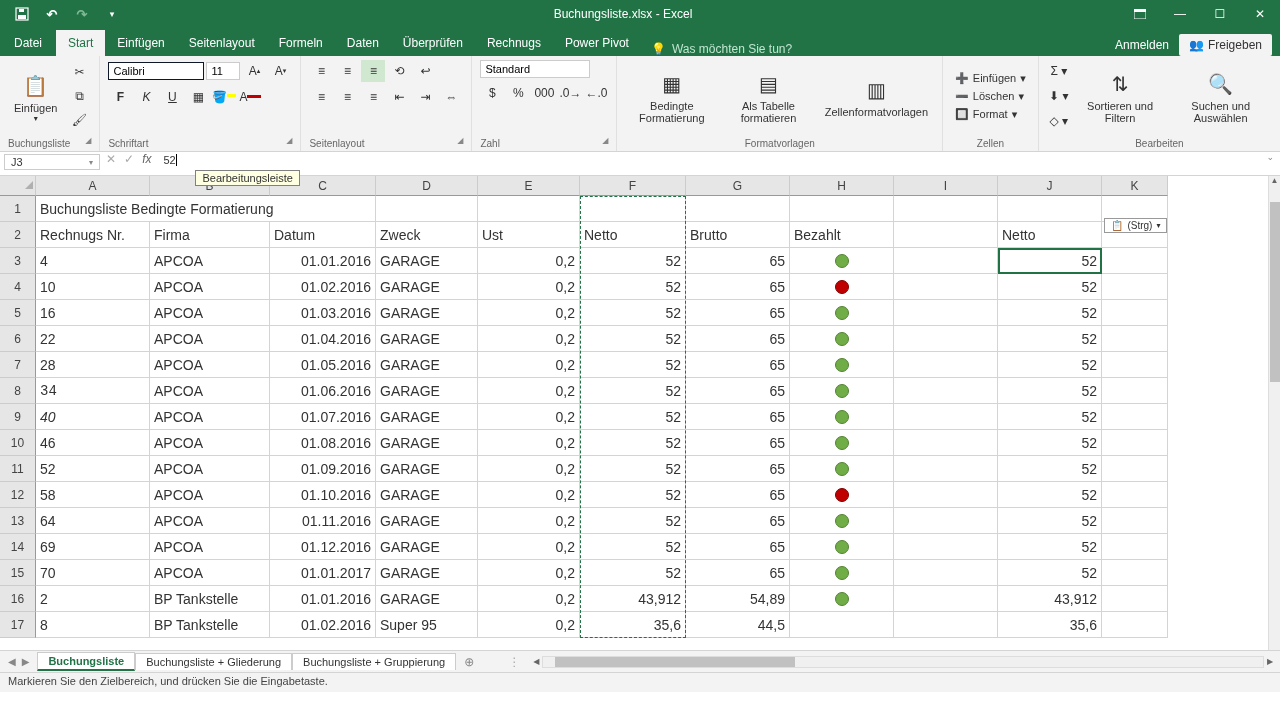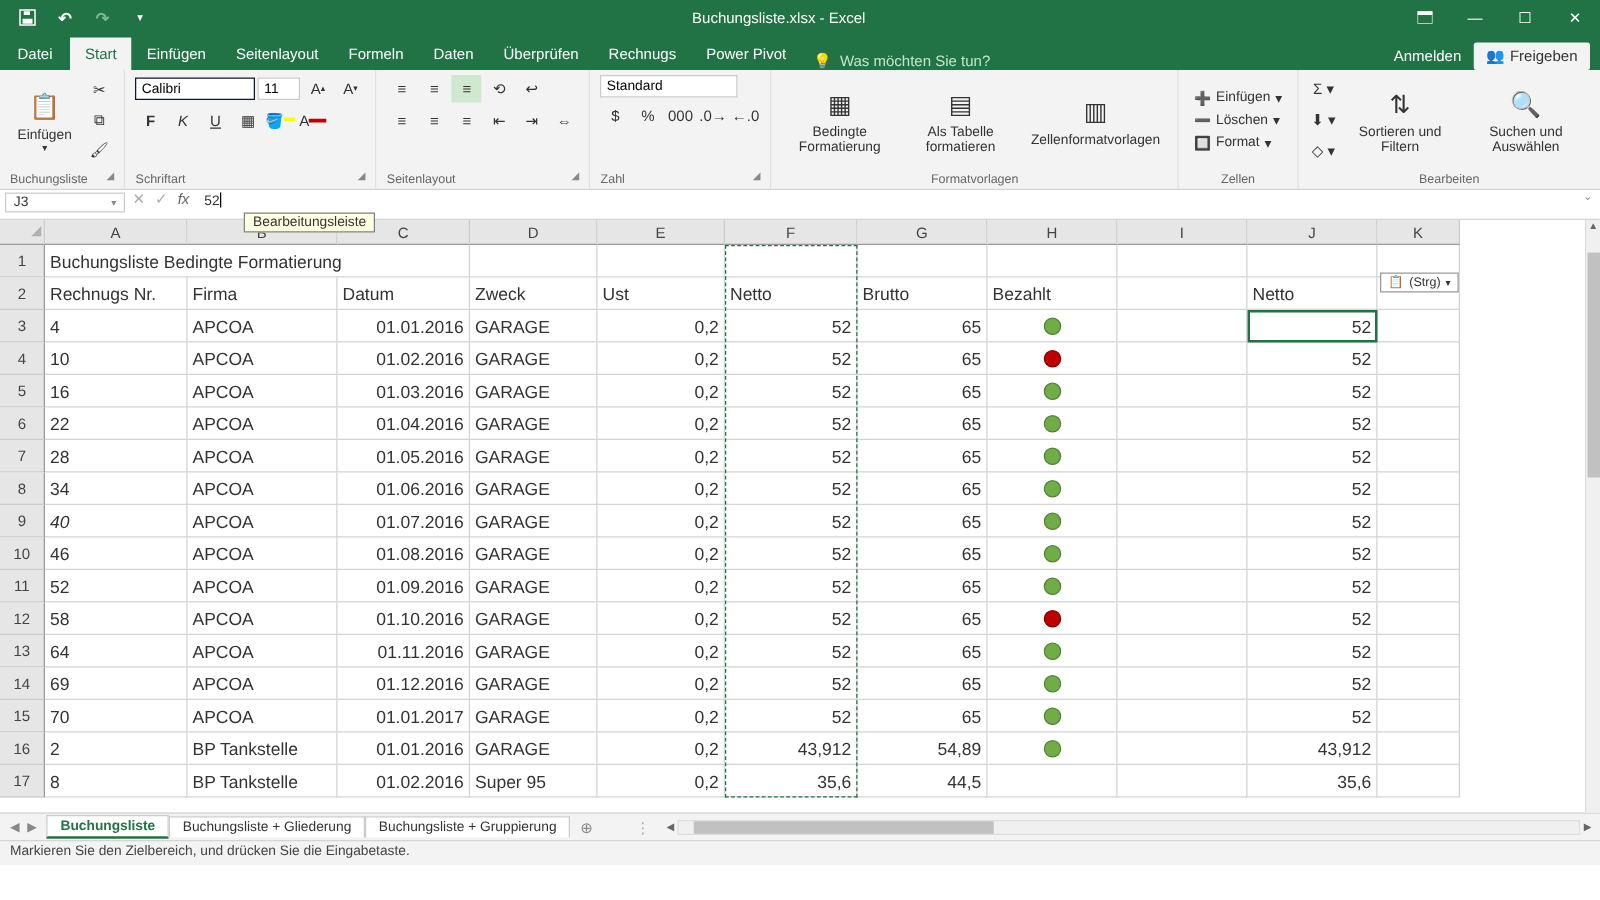--- a/index.html
+++ b/index.html
@@ -426,21 +426,21 @@
         <div class="cell num" style="width: 106px;">52</div>
         <div class="cell num" style="width: 104px;">65</div>
         <div class="cell dot-cell" style="width: 104px;">
           <span class="dot-green"></span>
         </div>
         <div class="cell " style="width: 104px;"></div>
         <div class="cell num" style="width: 104px;">52</div>
         <div class="cell " style="width: 66px;"></div>
       </div>
       <div class="crow">
-        <div class="cell " style="width: 114px;">34</div>
+        <div class="cell " style="width: 114px; font-family: Liberation Mono, monospace;">34</div>
         <div class="cell " style="width: 120px;">APCOA</div>
         <div class="cell num" style="width: 106px;">01.06.2016</div>
         <div class="cell " style="width: 102px;">GARAGE</div>
         <div class="cell num" style="width: 102px;">0,2</div>
         <div class="cell num" style="width: 106px;">52</div>
         <div class="cell num" style="width: 104px;">65</div>
         <div class="cell dot-cell" style="width: 104px;">
           <span class="dot-green"></span>
         </div>
         <div class="cell " style="width: 104px;"></div>

